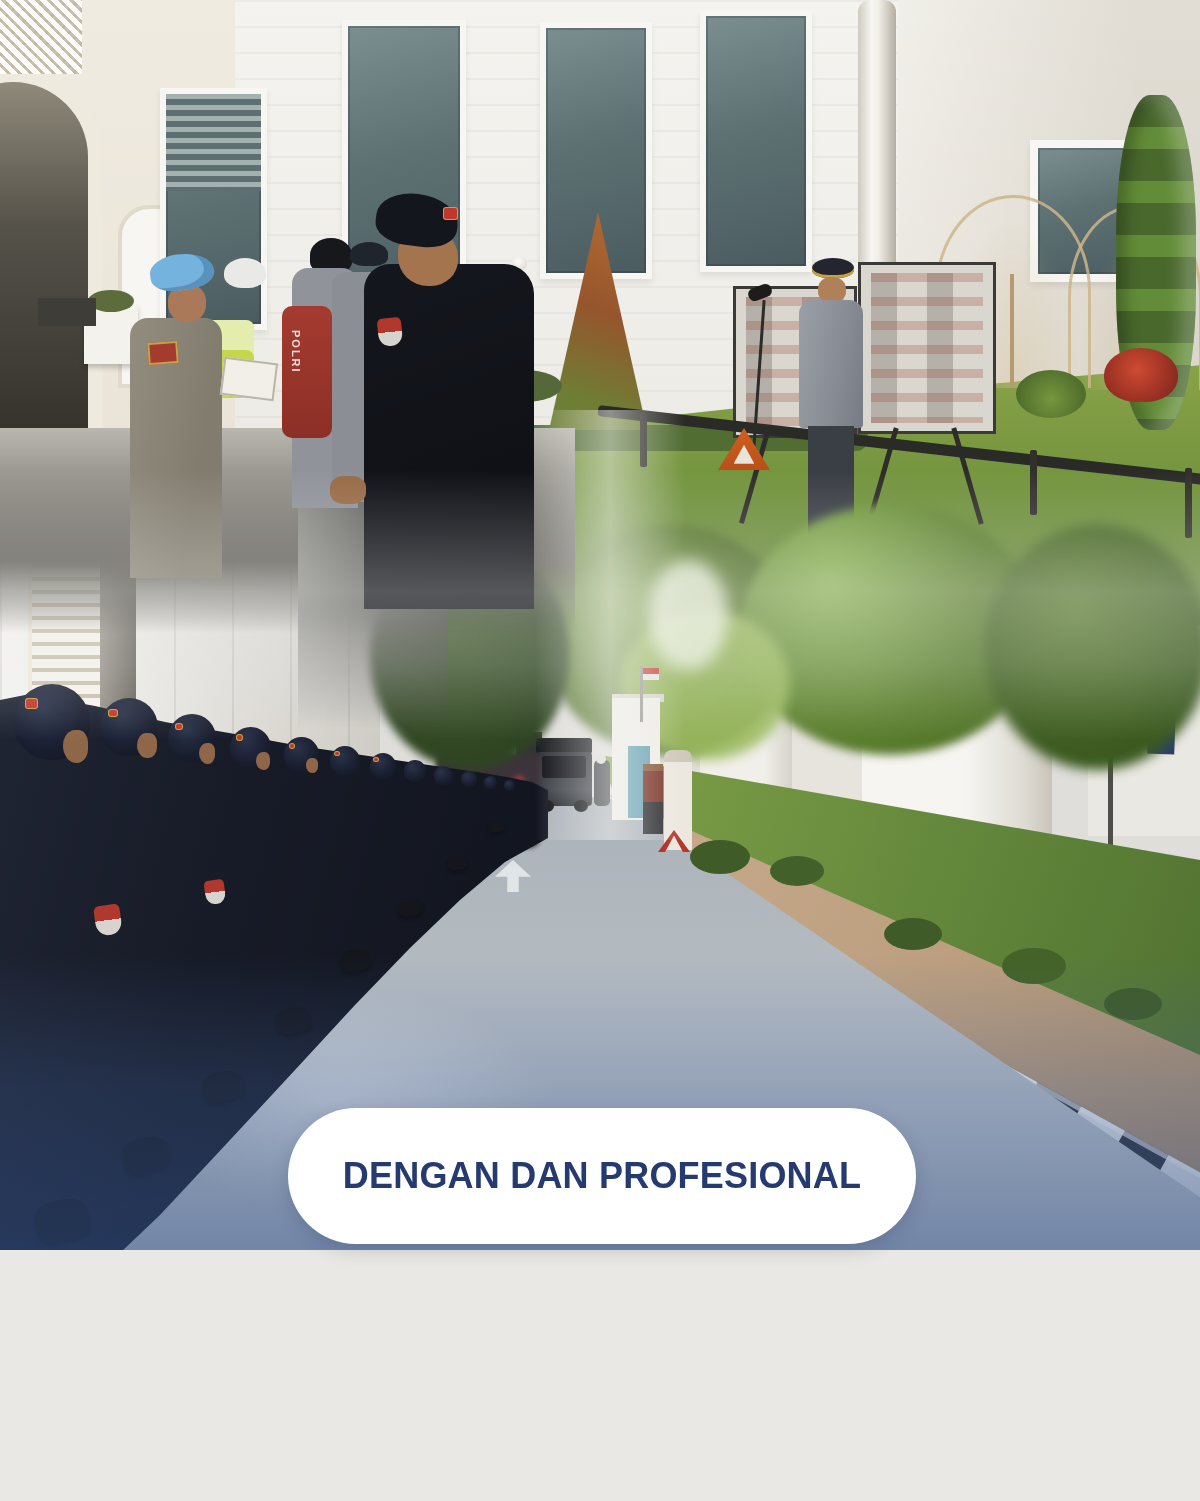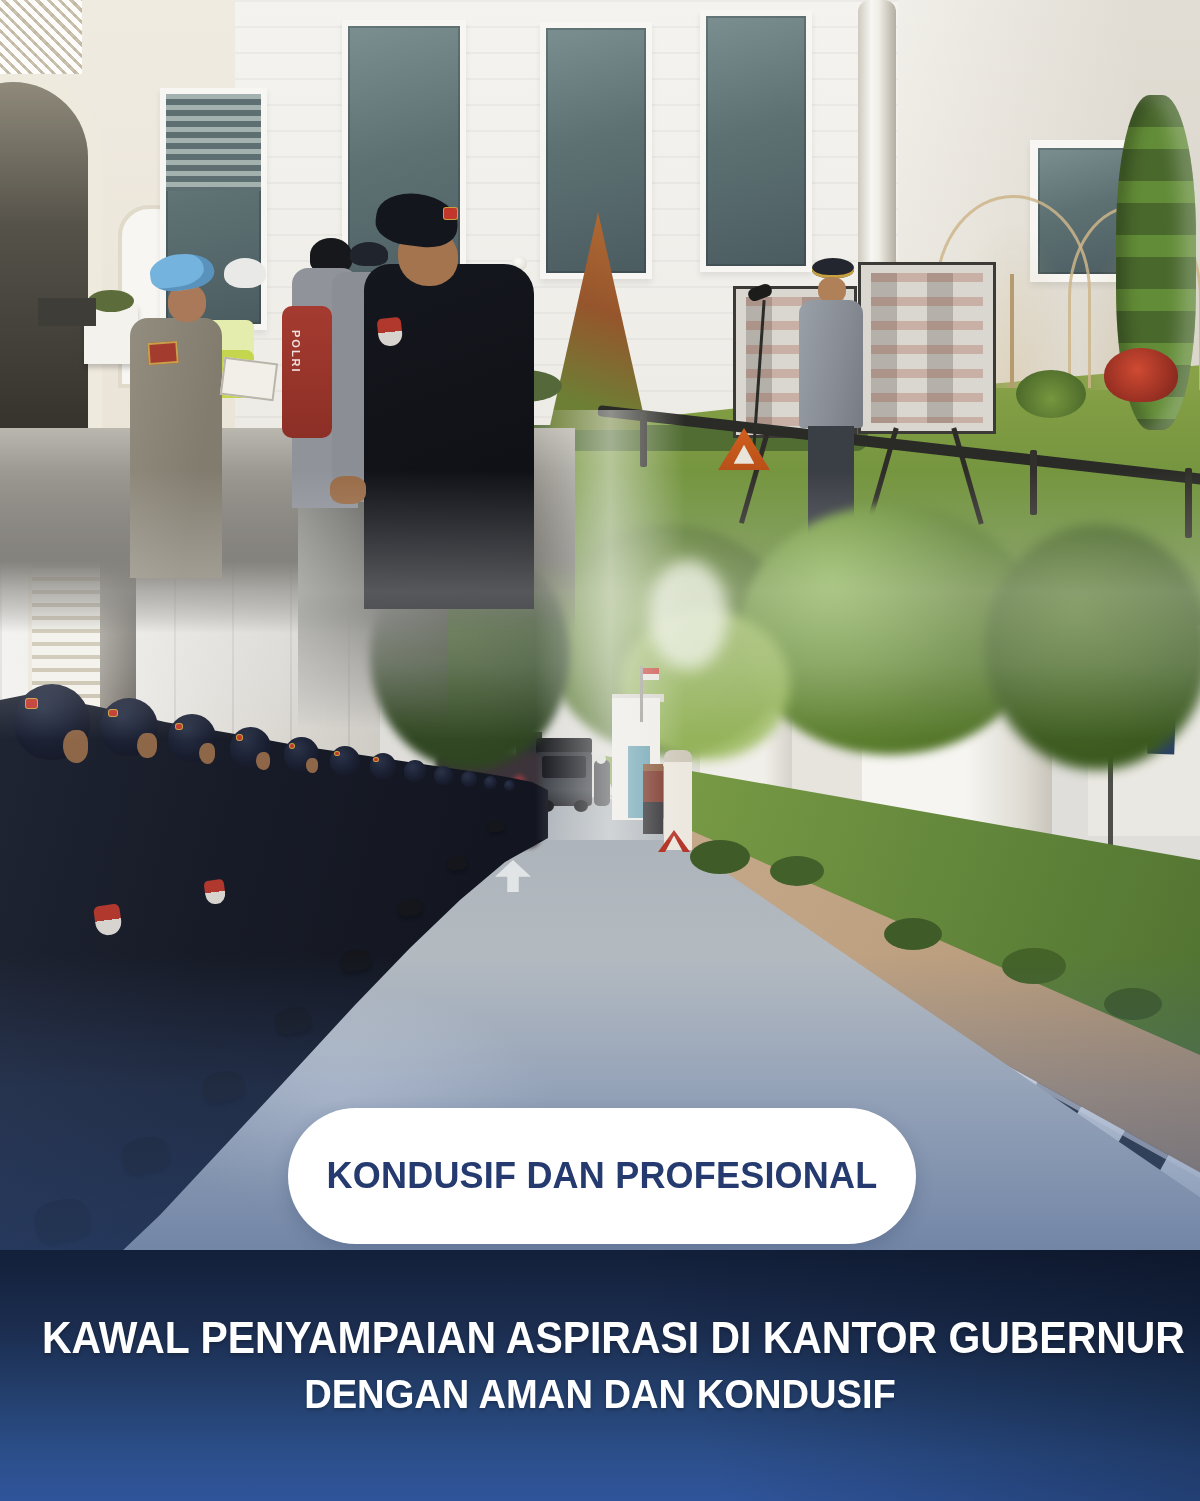--- a/index.html
+++ b/index.html
@@ -290,20 +290,16 @@
     <div class="ab" style="left:444px;top:208px;width:13px;height:11px;background:#c2372c;box-shadow:0 0 0 1px #caa03f;border-radius:2px"></div>
     <div class="ab badge" style="left:378px;top:318px;width:24px;height:28px;transform:rotate(-6deg)"></div>
     <div class="ab" style="left:330px;top:476px;width:36px;height:28px;border-radius:40%;background:#996b47"></div>
 
     <div class="ab haze-mid"></div>
     <div class="ab haze-col"></div>
     <div class="ab blue-wash"></div>
   </div>
 
   <div class="ab pill">
-    <div class="pill-line">KONDUSIF DAN PROFESIONAL</div>
+    <div class="pill-line">DENGAN DAN PROFESIONAL</div>
   </div>
 
-  <div class="ab banner">
-    <div class="banner-line1">KAWAL PENYAMPAIAN ASPIRASI DI KANTOR GUBERNUR</div>
-    <div class="banner-line2">DENGAN AMAN DAN KONDUSIF</div>
-  </div>
 </div>
 
 </body></html>

